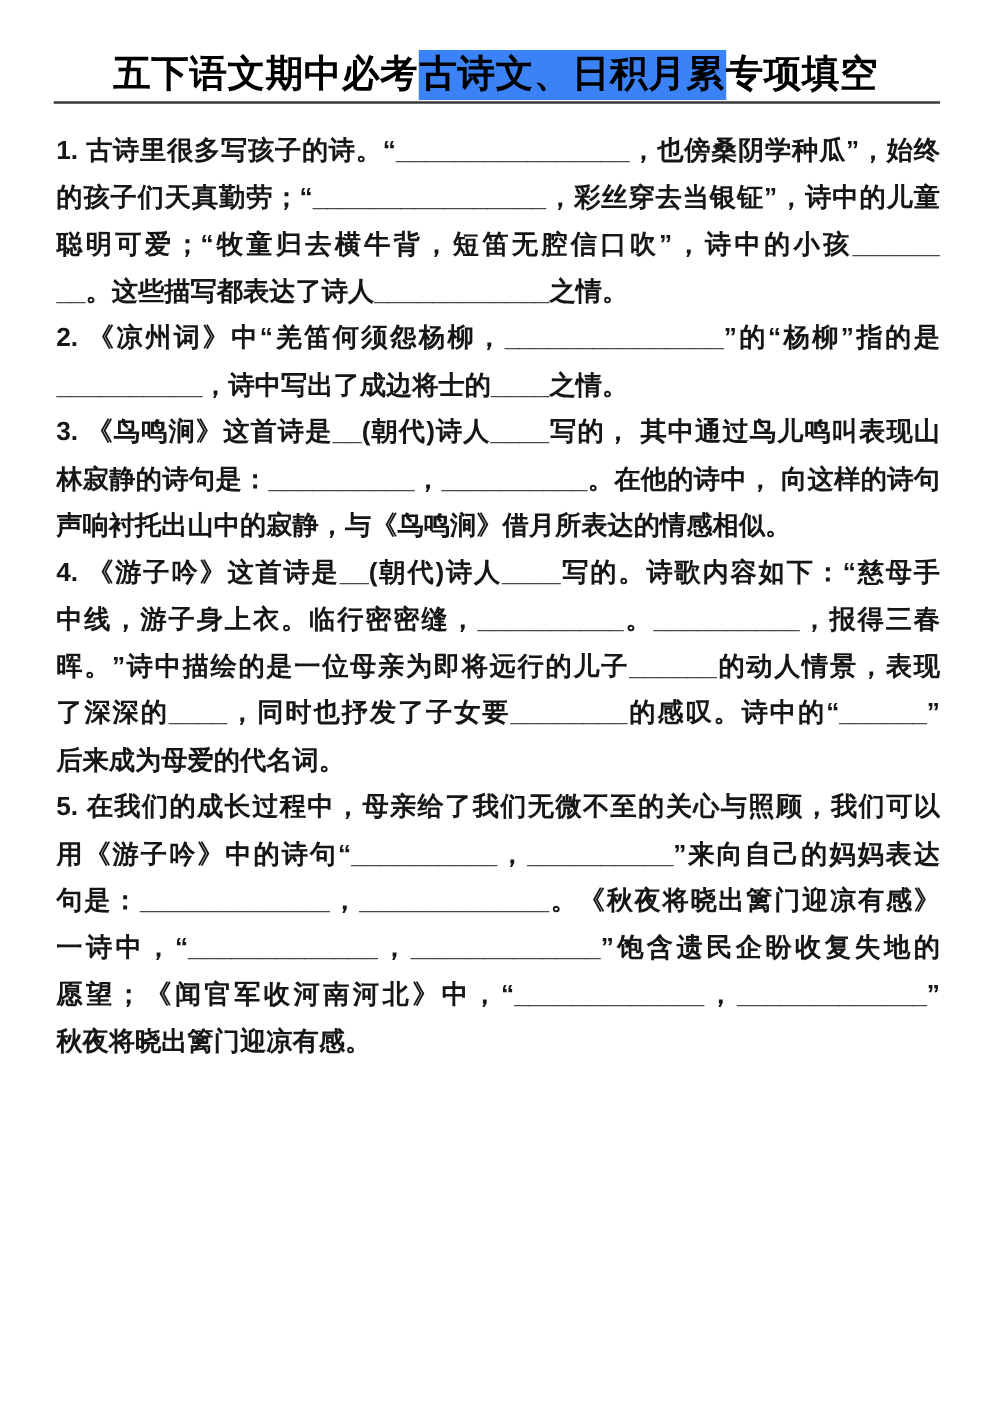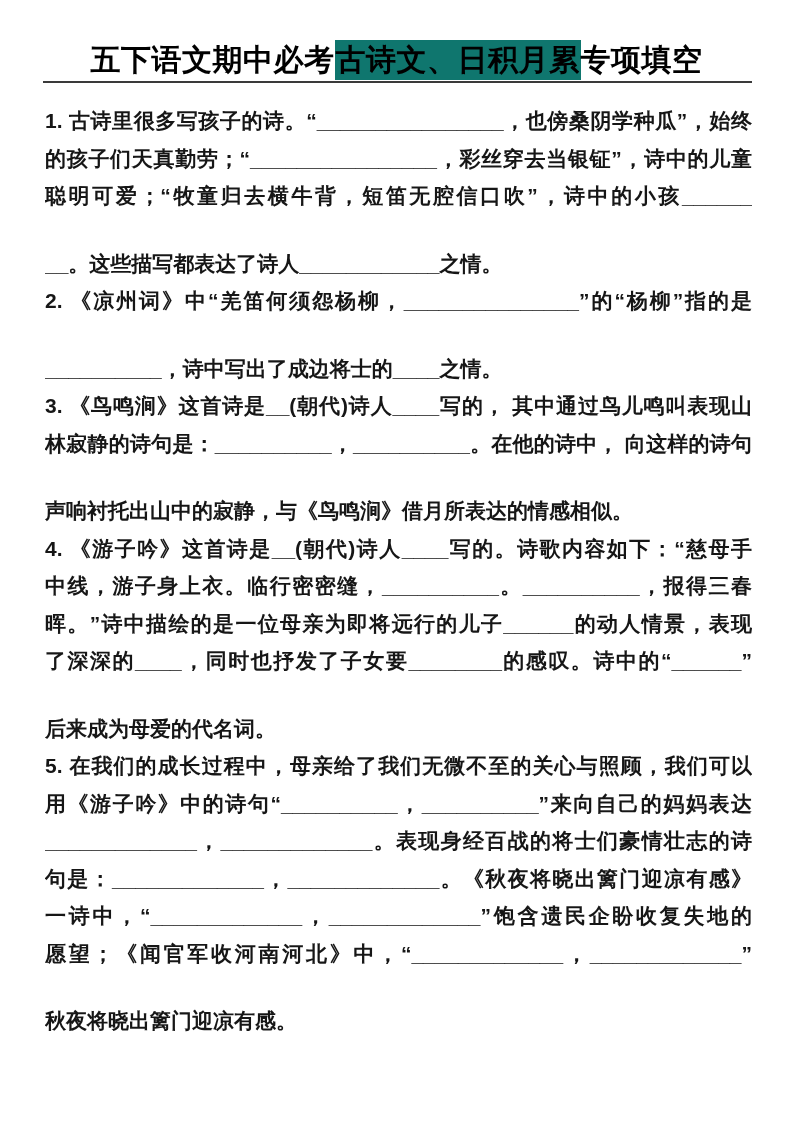--- a/index.html
+++ b/index.html
@@ -47,28 +47,27 @@
     text-align: justify;
     text-align-last: justify;
     word-break: keep-all;
     white-space: normal;
     overflow: hidden;
     height: 37.5px;
   }
   .line.last {
     text-align: right;
     text-align-last: left;
-    margin-top: 30px;
   }
 </style>
 </head>
 <body>
 
 <div class="doc">
-  <h1 class="title"><span>五下语文期中必考</span><span class="hl" style="background: #0f766e;">古诗文、日积月累</span><span>专项填空</span></h1>
+  <h1 class="title"><span>五下语文期中必考</span><span class="hl" style="background: #3b82f6;">古诗文、日积月累</span><span>专项填空</span></h1>
   <div class="rule"></div>
   <div class="body" style="color: rgb(22, 22, 22);">
       <div>
         <div class="line">1. 古诗里很多写孩子的诗。“________________，也傍桑阴学种瓜”，始终</div>
         <div class="line">的孩子们天真勤劳；“________________，彩丝穿去当银钲”，诗中的儿童</div>
         <div class="line">聪明可爱；“牧童归去横牛背，短笛无腔信口吹”，诗中的小孩______</div>
         <div class="line last">__。这些描写都表达了诗人____________之情。</div>
       </div>
       <div>
         <div class="line">2. 《凉州词》中“羌笛何须怨杨柳，_______________”的“杨柳”指的是</div>
@@ -84,20 +83,19 @@
         <div class="line">中线，游子身上衣。临行密密缝，__________。__________，报得三春</div>
         <div class="line">晖。”诗中描绘的是一位母亲为即将远行的儿子______的动人情景，表现</div>
         <div class="line">了深深的____，同时也抒发了子女要________的感叹。诗中的“______”</div>
         <div class="line last">后来成为母爱的代名词。</div>
       </div>
       <div>
         <div class="line">5. 在我们的成长过程中，母亲给了我们无微不至的关心与照顾，我们可以</div>
         <div class="line">用《游子吟》中的诗句“__________，__________”来向自己的妈妈表达</div>
       </div>
       <div>
-        <div class="line">_____________，_____________。表现身经百战的将士们豪情壮志的诗</div>
         <div class="line">句是：_____________，_____________。《秋夜将晓出篱门迎凉有感》</div>
         <div class="line">一诗中，“_____________，_____________”饱含遗民企盼收复失地的</div>
         <div class="line">愿望；《闻官军收河南河北》中，“_____________，_____________”</div>
         <div class="line last">秋夜将晓出篱门迎凉有感。</div>
       </div>
     </div>
 </div>
 
 </body></html>

